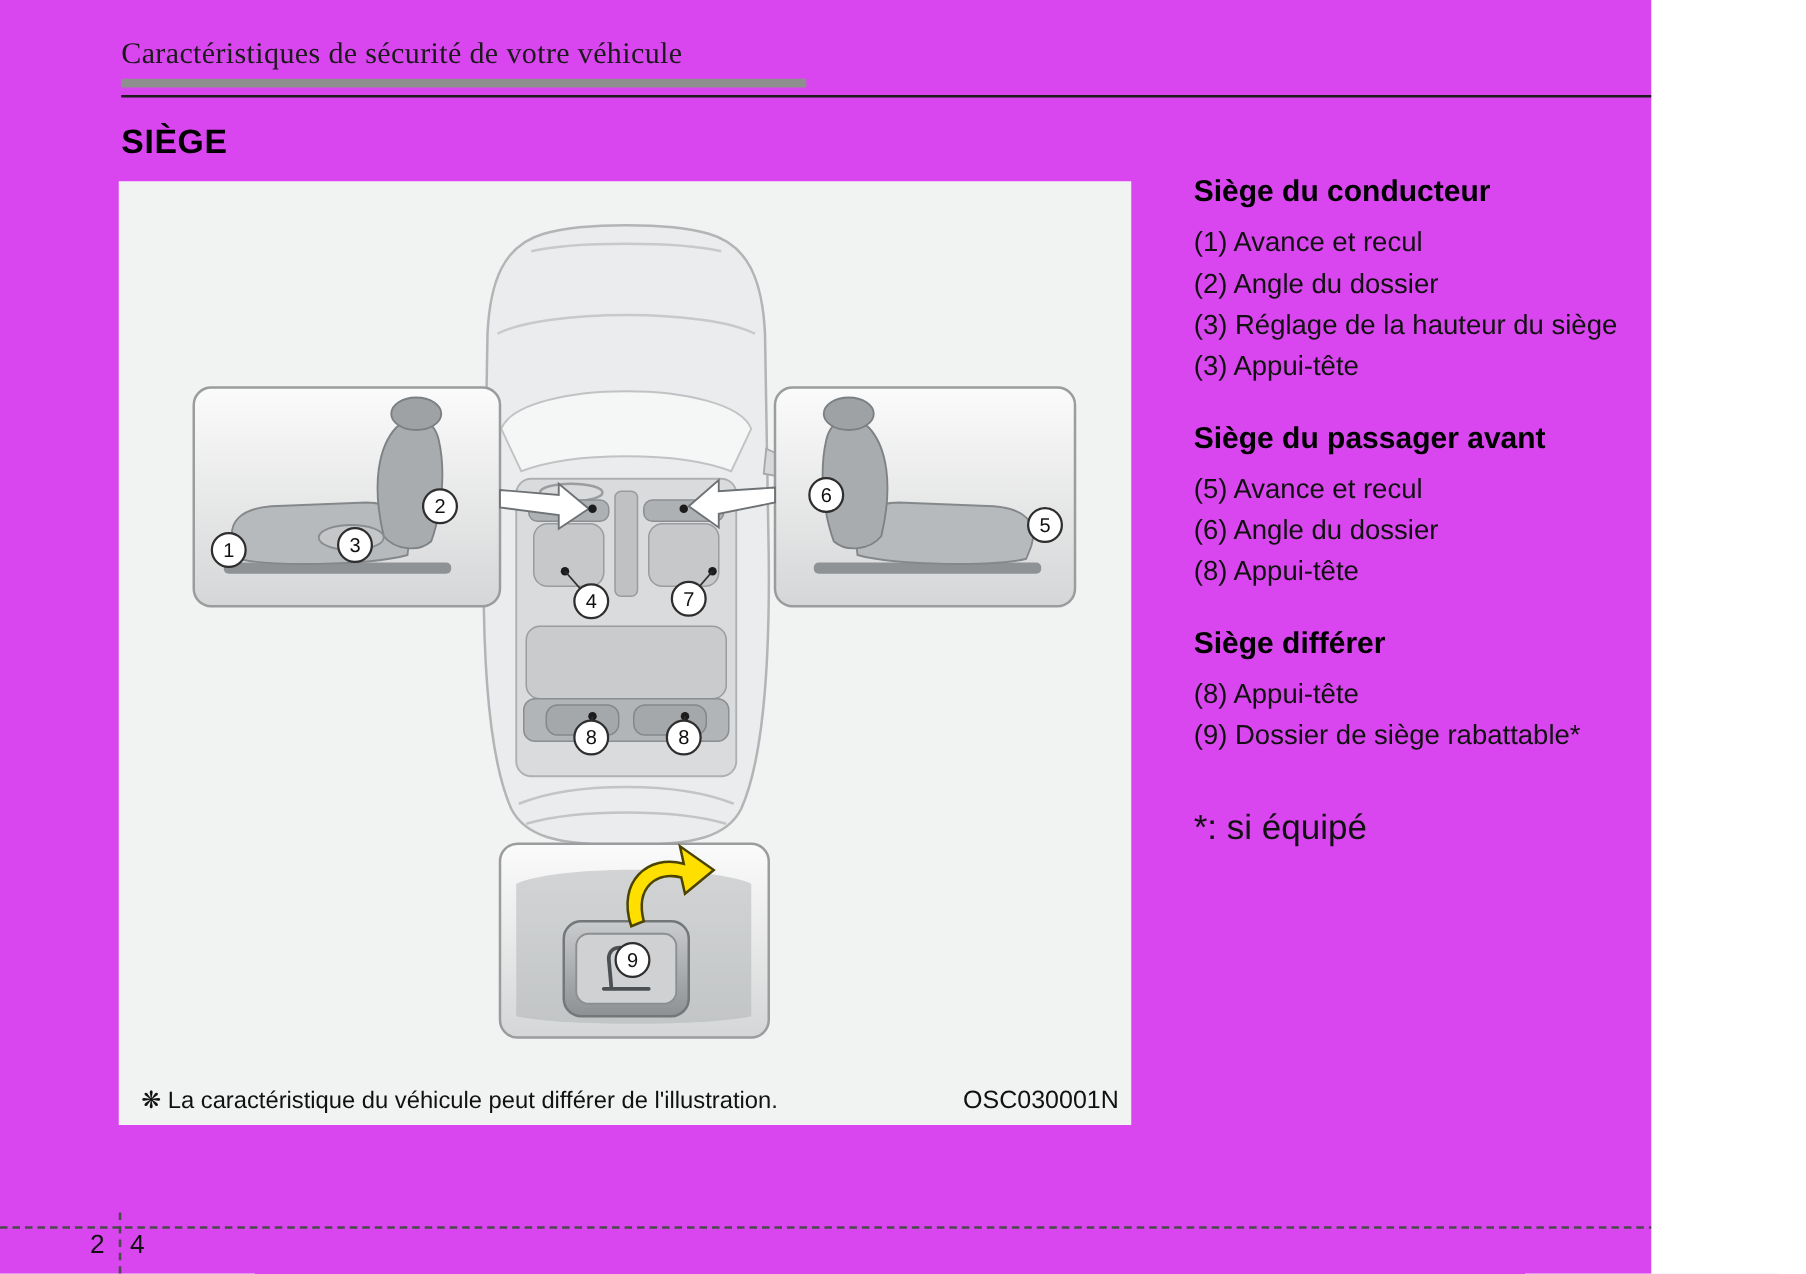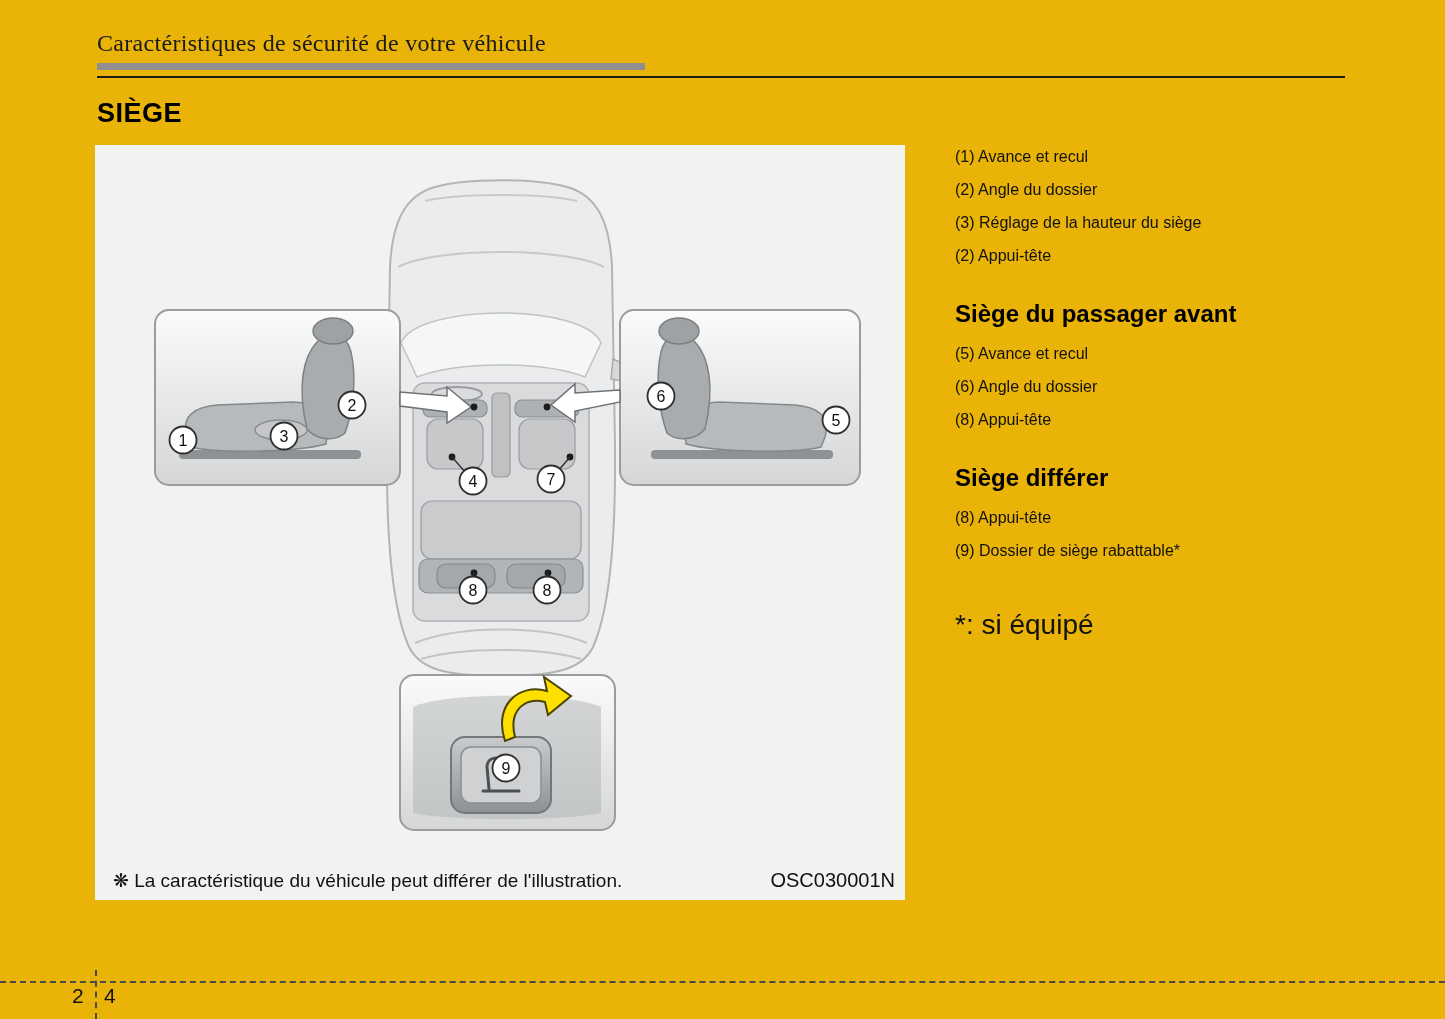--- a/index.html
+++ b/index.html
@@ -1,23 +1,23 @@
 <!DOCTYPE html>
 <html><head>
 <meta charset="utf-8">
 <style>
   * { margin: 0; padding: 0; box-sizing: border-box; }
   html, body { background: #ffffff; }
   body { font-family: "Liberation Sans", sans-serif; color: #111; }
 
   .page {
     position: relative;
-    width: 1445px;
+    width: 1321px;
     height: 1019px;
-    background: #eab308;
+    background: #d946ef;
     overflow: hidden;
   }
 
   
   .header-title {
     position: absolute;
     left: 97px; top: 30px;
     font-family: "Liberation Serif", serif;
     font-weight: 400;
     font-size: 24px;
@@ -73,21 +73,21 @@
     width: 440px;
   }
   .legend .group { margin-bottom: 28px; }
   .legend h3 {
     font-size: 24px;
     font-weight: 700;
     margin: 0 0 9px 0;
     color: #000;
   }
   .legend .item {
-    font-size: 16px;
+    font-size: 22px;
     line-height: 33px;
     color: #111;
   }
   .legend .footnote {
     font-size: 28px;
     margin-top: 42px;
     color: #111;
   }
 
   
@@ -267,24 +267,25 @@
           </g>
       </g>
     </svg>
 
     <div class="figure-note">❋ La caractéristique du véhicule peut différer de l'illustration.</div>
     <div class="figure-code">OSC030001N</div>
   </div>
 
   <aside class="legend">
     <section class="group">
+      <h3>Siège du conducteur</h3>
       <p class="item">(1) Avance et recul</p>
       <p class="item">(2) Angle du dossier</p>
       <p class="item">(3) Réglage de la hauteur du siège</p>
-      <p class="item">(2) Appui-tête</p>
+      <p class="item">(3) Appui-tête</p>
     </section>
     <section class="group">
       <h3>Siège du passager avant</h3>
       <p class="item">(5) Avance et recul</p>
       <p class="item">(6) Angle du dossier</p>
       <p class="item">(8) Appui-tête</p>
     </section>
     <section class="group">
       <h3>Siège différer</h3>
       <p class="item">(8) Appui-tête</p>

